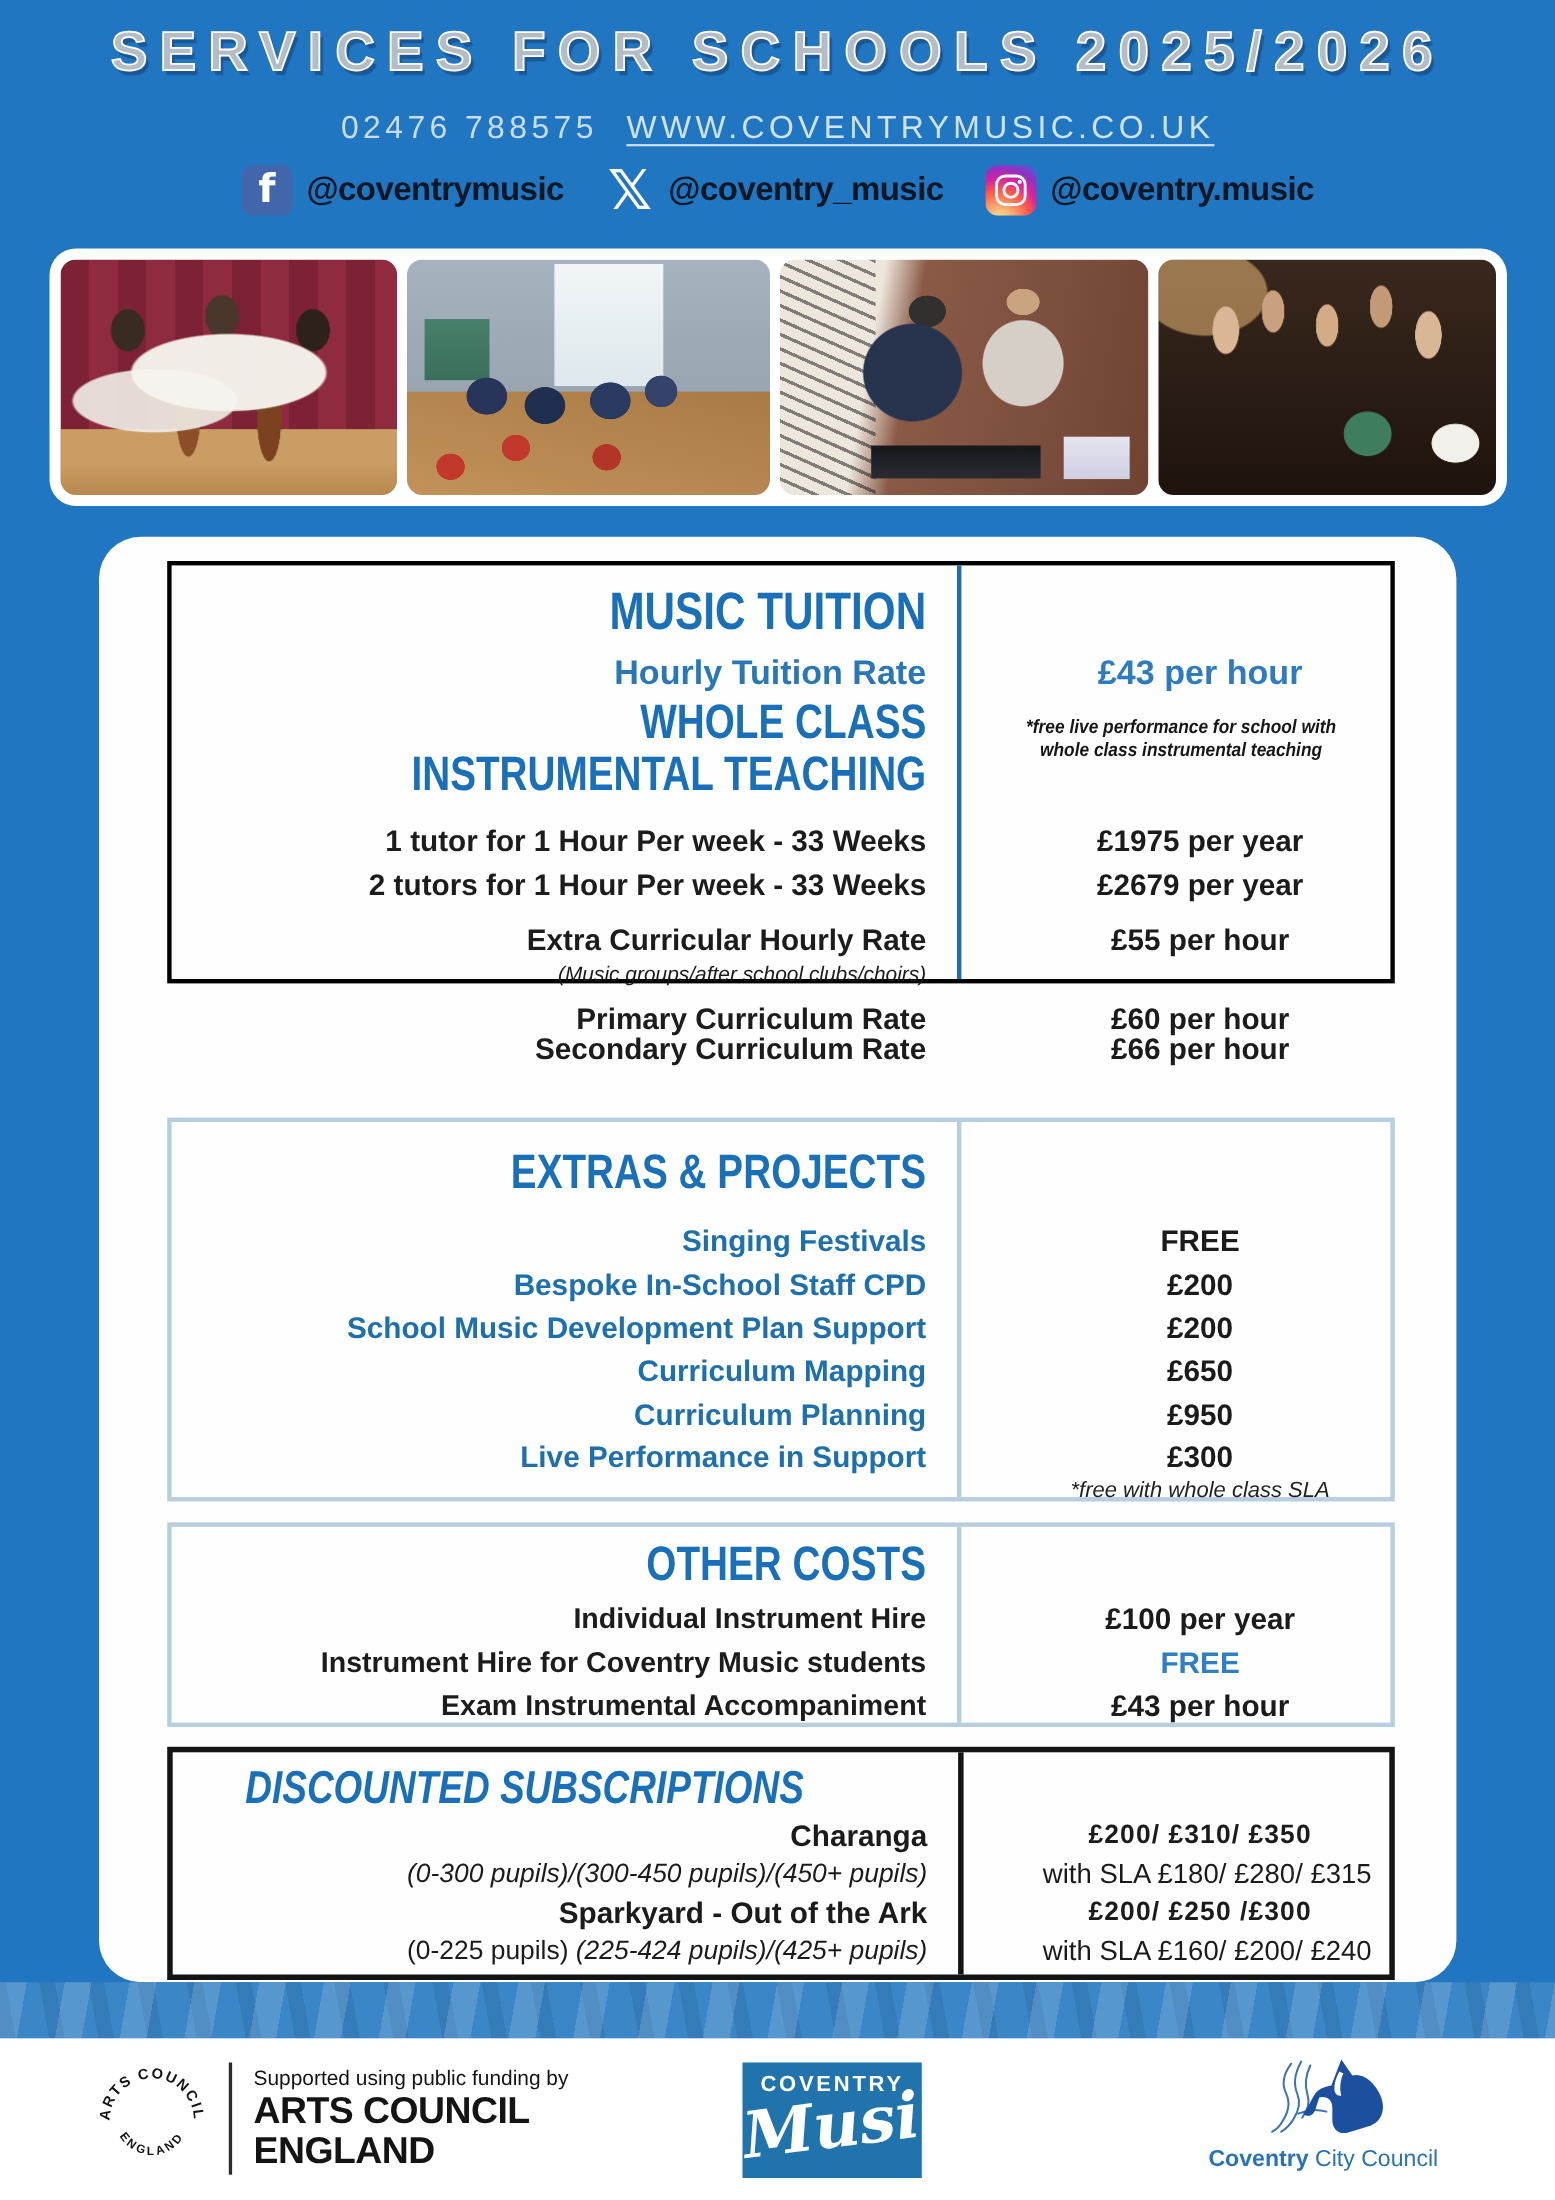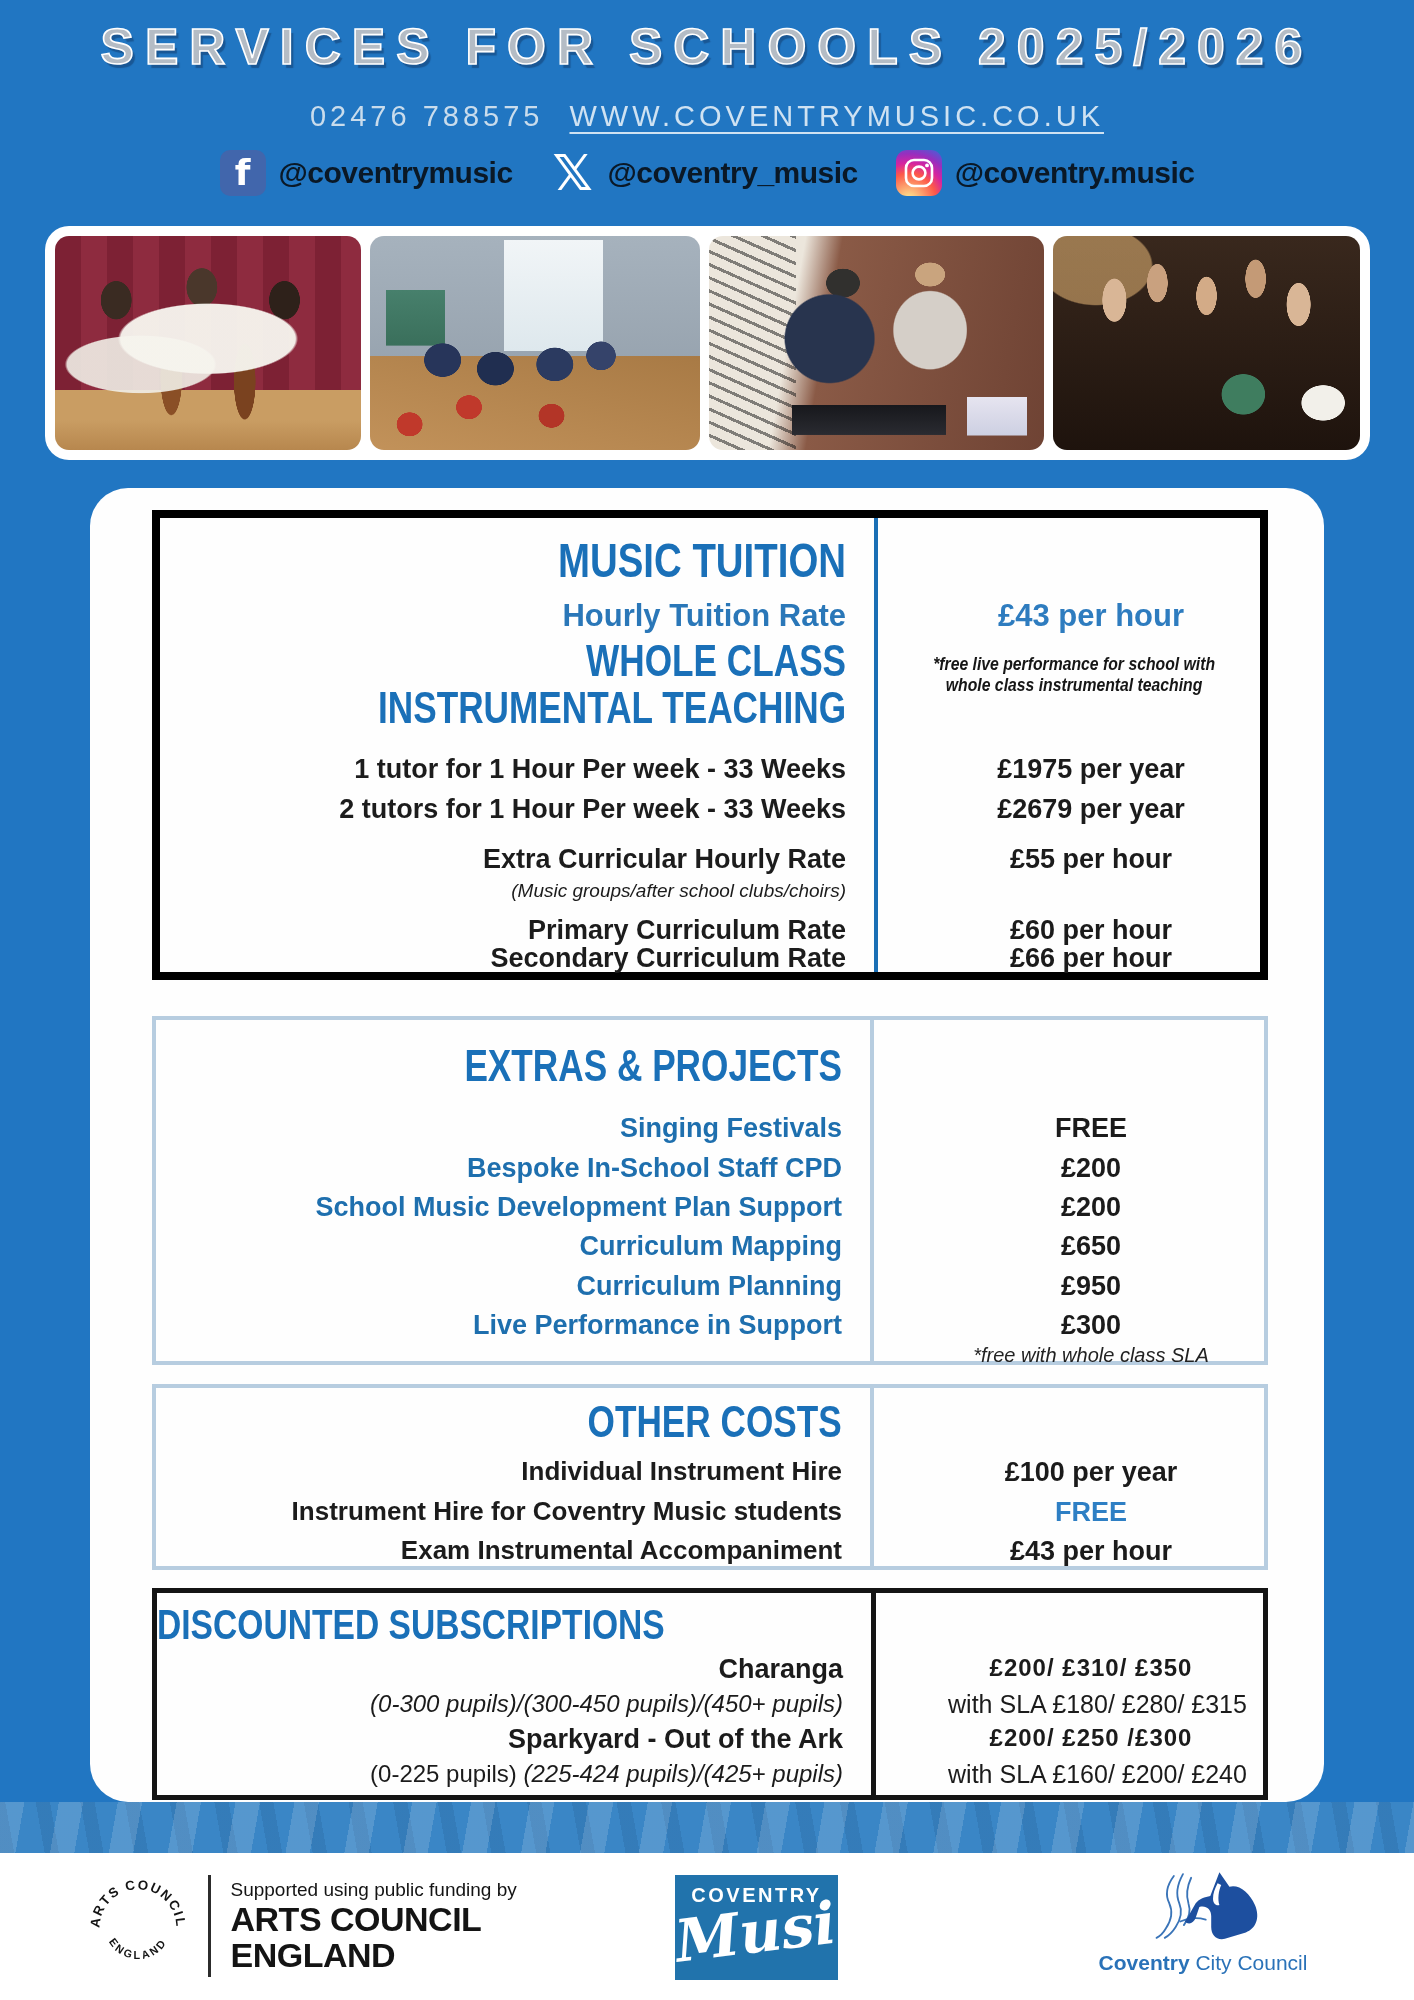--- a/index.html
+++ b/index.html
@@ -96,21 +96,21 @@
       radial-gradient(ellipse 12% 16% at 62% 74%,#3f7d5f 0 58%,rgba(0,0,0,0) 60%),
       radial-gradient(ellipse 30% 30% at 14% 14%,rgba(233,185,120,.55) 0 60%,rgba(0,0,0,0) 62%),
       linear-gradient(#39281d,#1e130d);
   }
   
   .card{
     position:absolute;left:90px;top:488px;width:1234px;height:1314px;
     background:#fefefe;border-radius:38px;
   }
   .box{position:absolute;left:62px;width:1116px;box-sizing:border-box;}
-  .box1{top:22px;height:470px;border:8px solid #000000;}
+  .box1{top:22px;height:384px;border:4px solid #000000;}
   .box2{top:528px;height:349px;border:4px solid #b7cde0;}
   .box3{top:896px;height:186px;border:4px solid #b7cde0;}
   .box4{top:1100px;height:212px;border:5px solid #141414;}
   .vline{position:absolute;top:0;bottom:0;width:4px;left:714px;}
   .vl-dark{background:#1a6fb5;}
   .vl-light{background:#b7cde0;}
   .vl-black{background:#141414;width:5px;}
   .row{display:flex;align-items:flex-start;}
   .lcell{width:714px;box-sizing:border-box;text-align:right;padding-right:28px;}
   .vcell{flex:1;box-sizing:border-box;text-align:center;padding-left:48px;}
@@ -134,21 +134,21 @@
   .d-lbl{font-weight:bold;font-size:27px;color:#1b1b1b;line-height:1.1;}
   .d-sub{font-style:italic;font-weight:normal;font-size:24px;color:#1b1b1b;line-height:1.1;}
   .d-sub .plain{font-style:normal;}
   .d-val-b{font-weight:bold;font-size:24px;color:#1b1b1b;letter-spacing:1px;line-height:1.1;}
   .d-val{font-weight:normal;font-size:25px;color:#1b1b1b;line-height:1.1;}
   .mt24{margin-top:24px;} .mt22{margin-top:22px;}
   .mt14{margin-top:14px;} .mt12{margin-top:12px;} .mt11{margin-top:11px;}
   .mt10{margin-top:0;} .mt8{margin-top:8px;} .mt7{margin-top:7px;} .mt6{margin-top:6px;gap:13px;} .mt4{margin-top:4px;}
   .pt18{padding-top:18px;} .pt20{padding-top:20px;} .pt8{padding-top:8px;} .pt10{padding-top:10px;}
   .note-cell{padding-top:16px;}
-  .d-title{font-size:42px;line-height:1.05;}
+  .d-title{padding-left:66px;font-size:42px;line-height:1.05;font-style:italic;}
   
   .wmband{
     position:absolute;left:0;top:1802px;width:100%;height:51px;
     background:
       repeating-linear-gradient(100deg,rgba(255,255,255,.14) 0 24px,rgba(255,255,255,0) 24px 58px),
       repeating-linear-gradient(80deg,rgba(12,50,90,.12) 0 14px,rgba(0,0,0,0) 14px 44px),
       #3a86c6;
   }
   
   .footer{position:absolute;left:0;top:1853px;width:100%;height:147px;background:#ffffff;}

